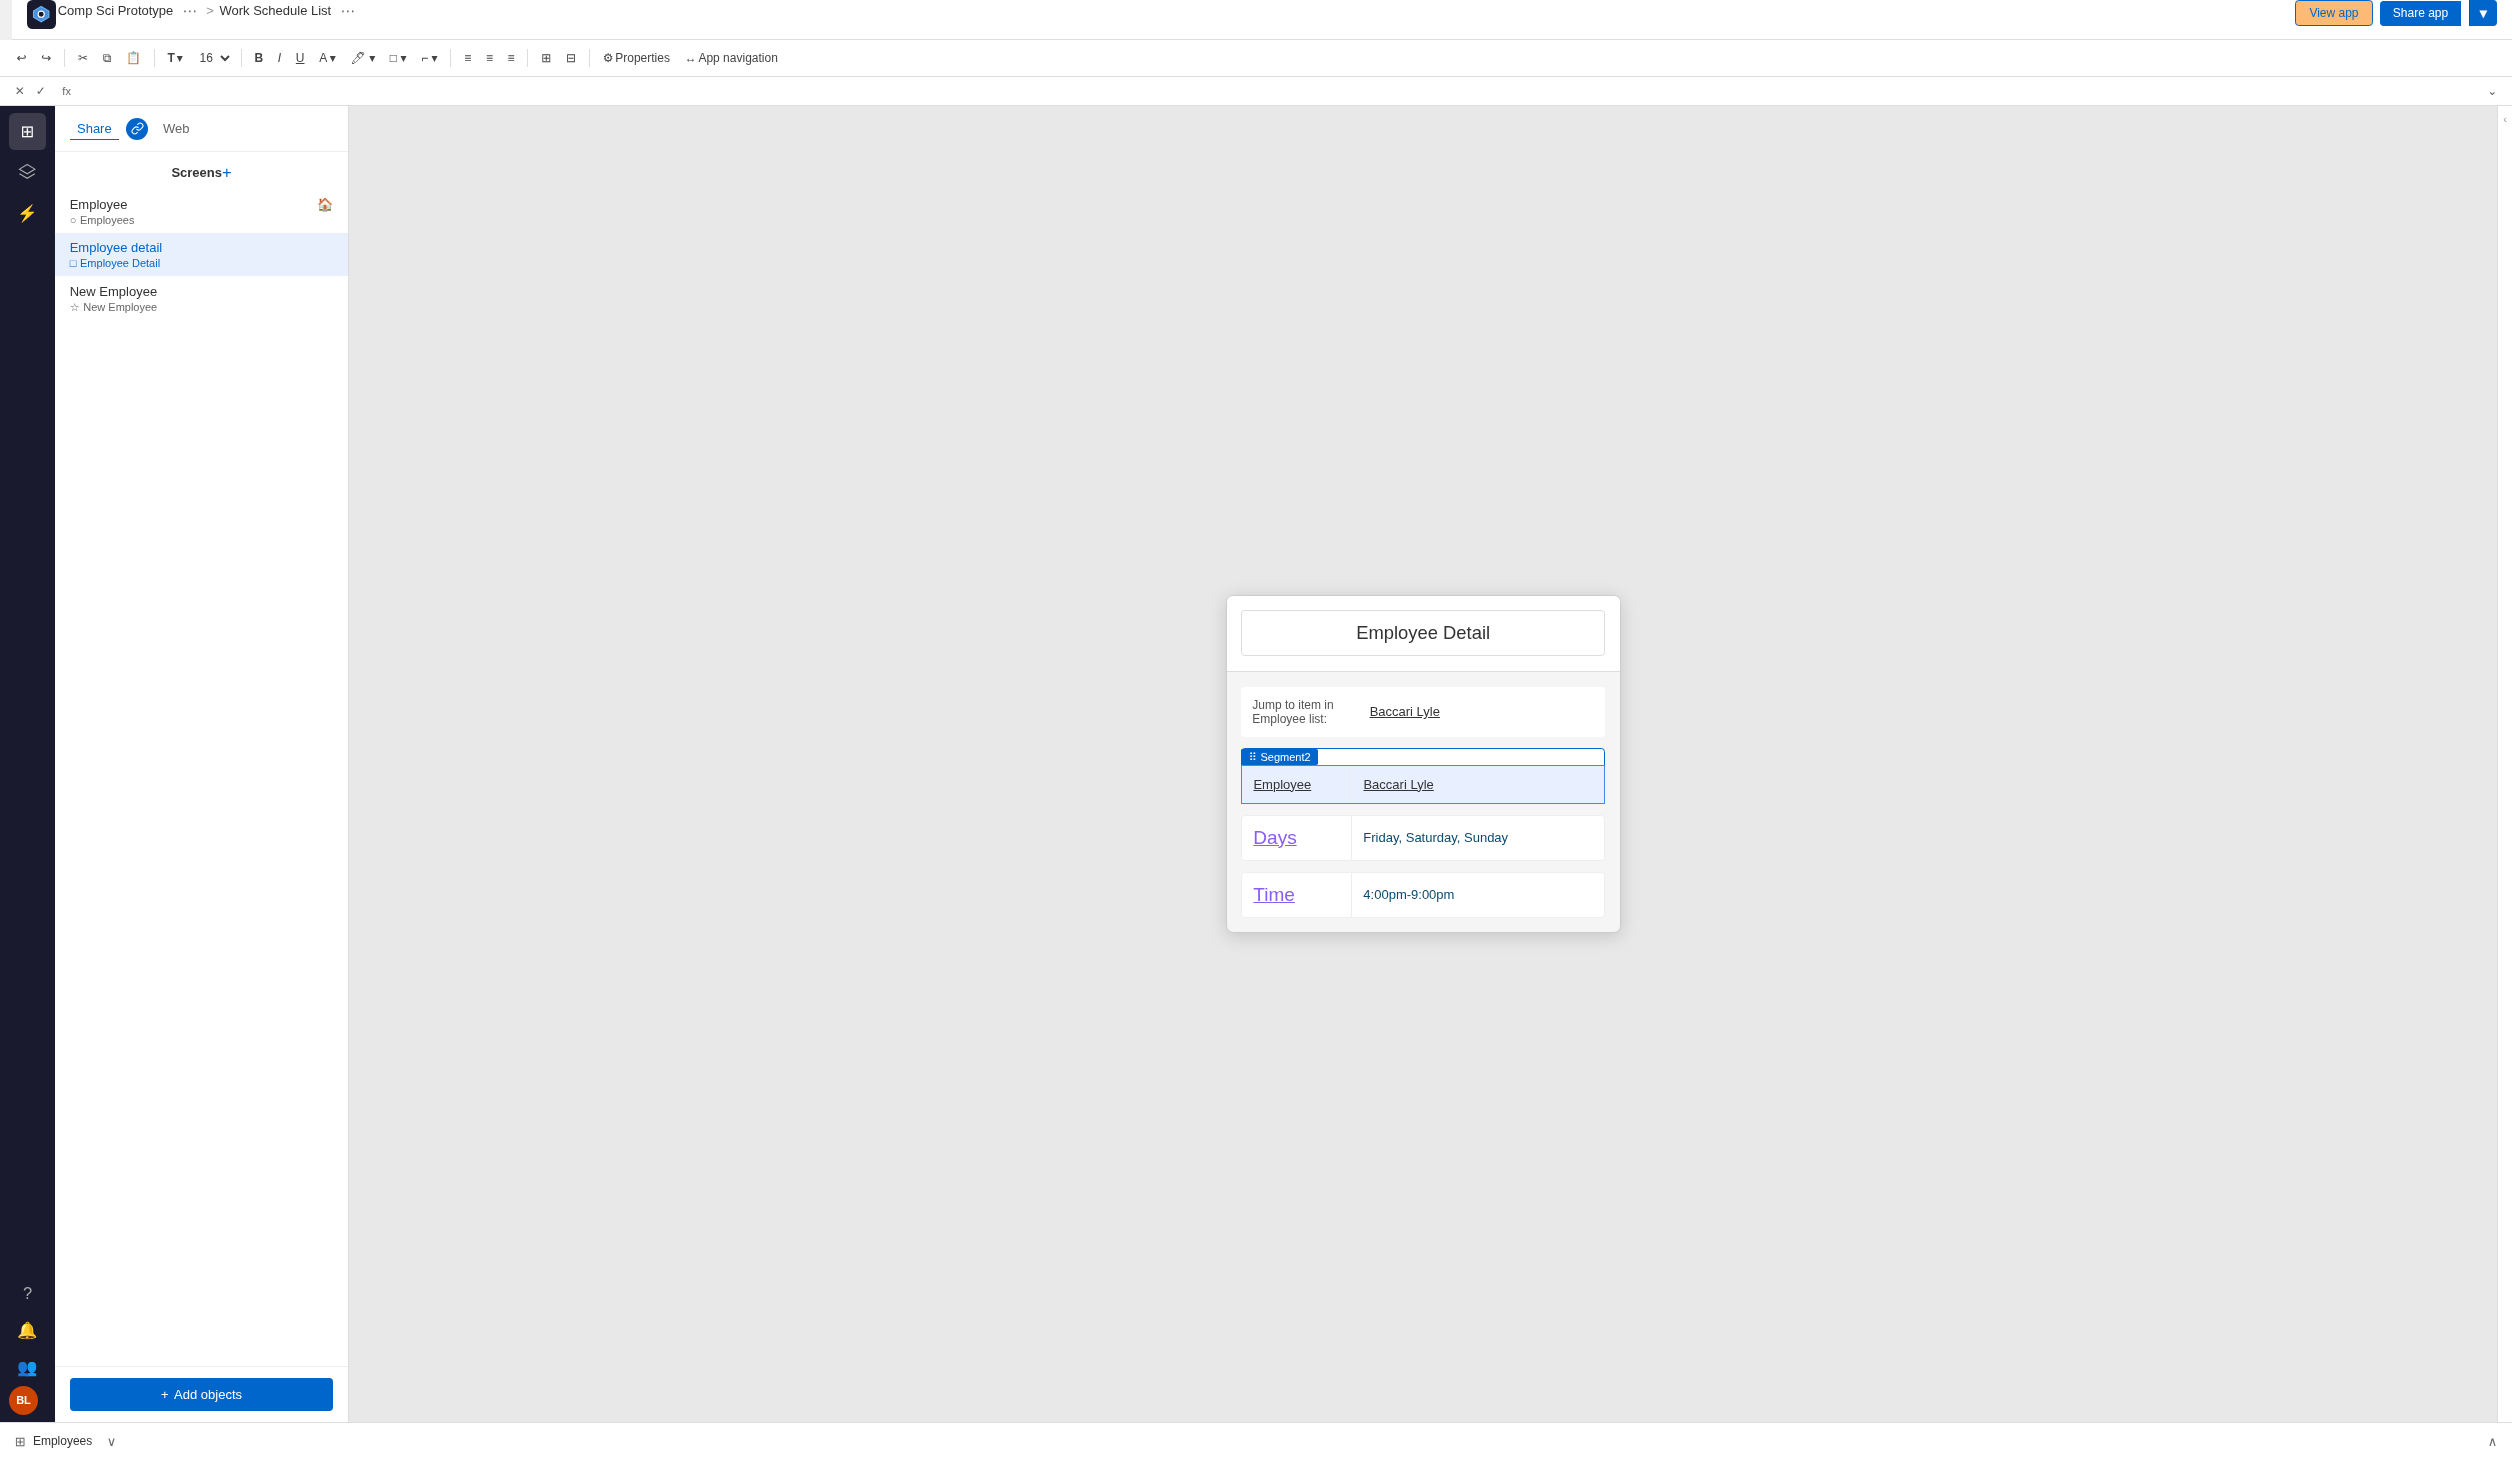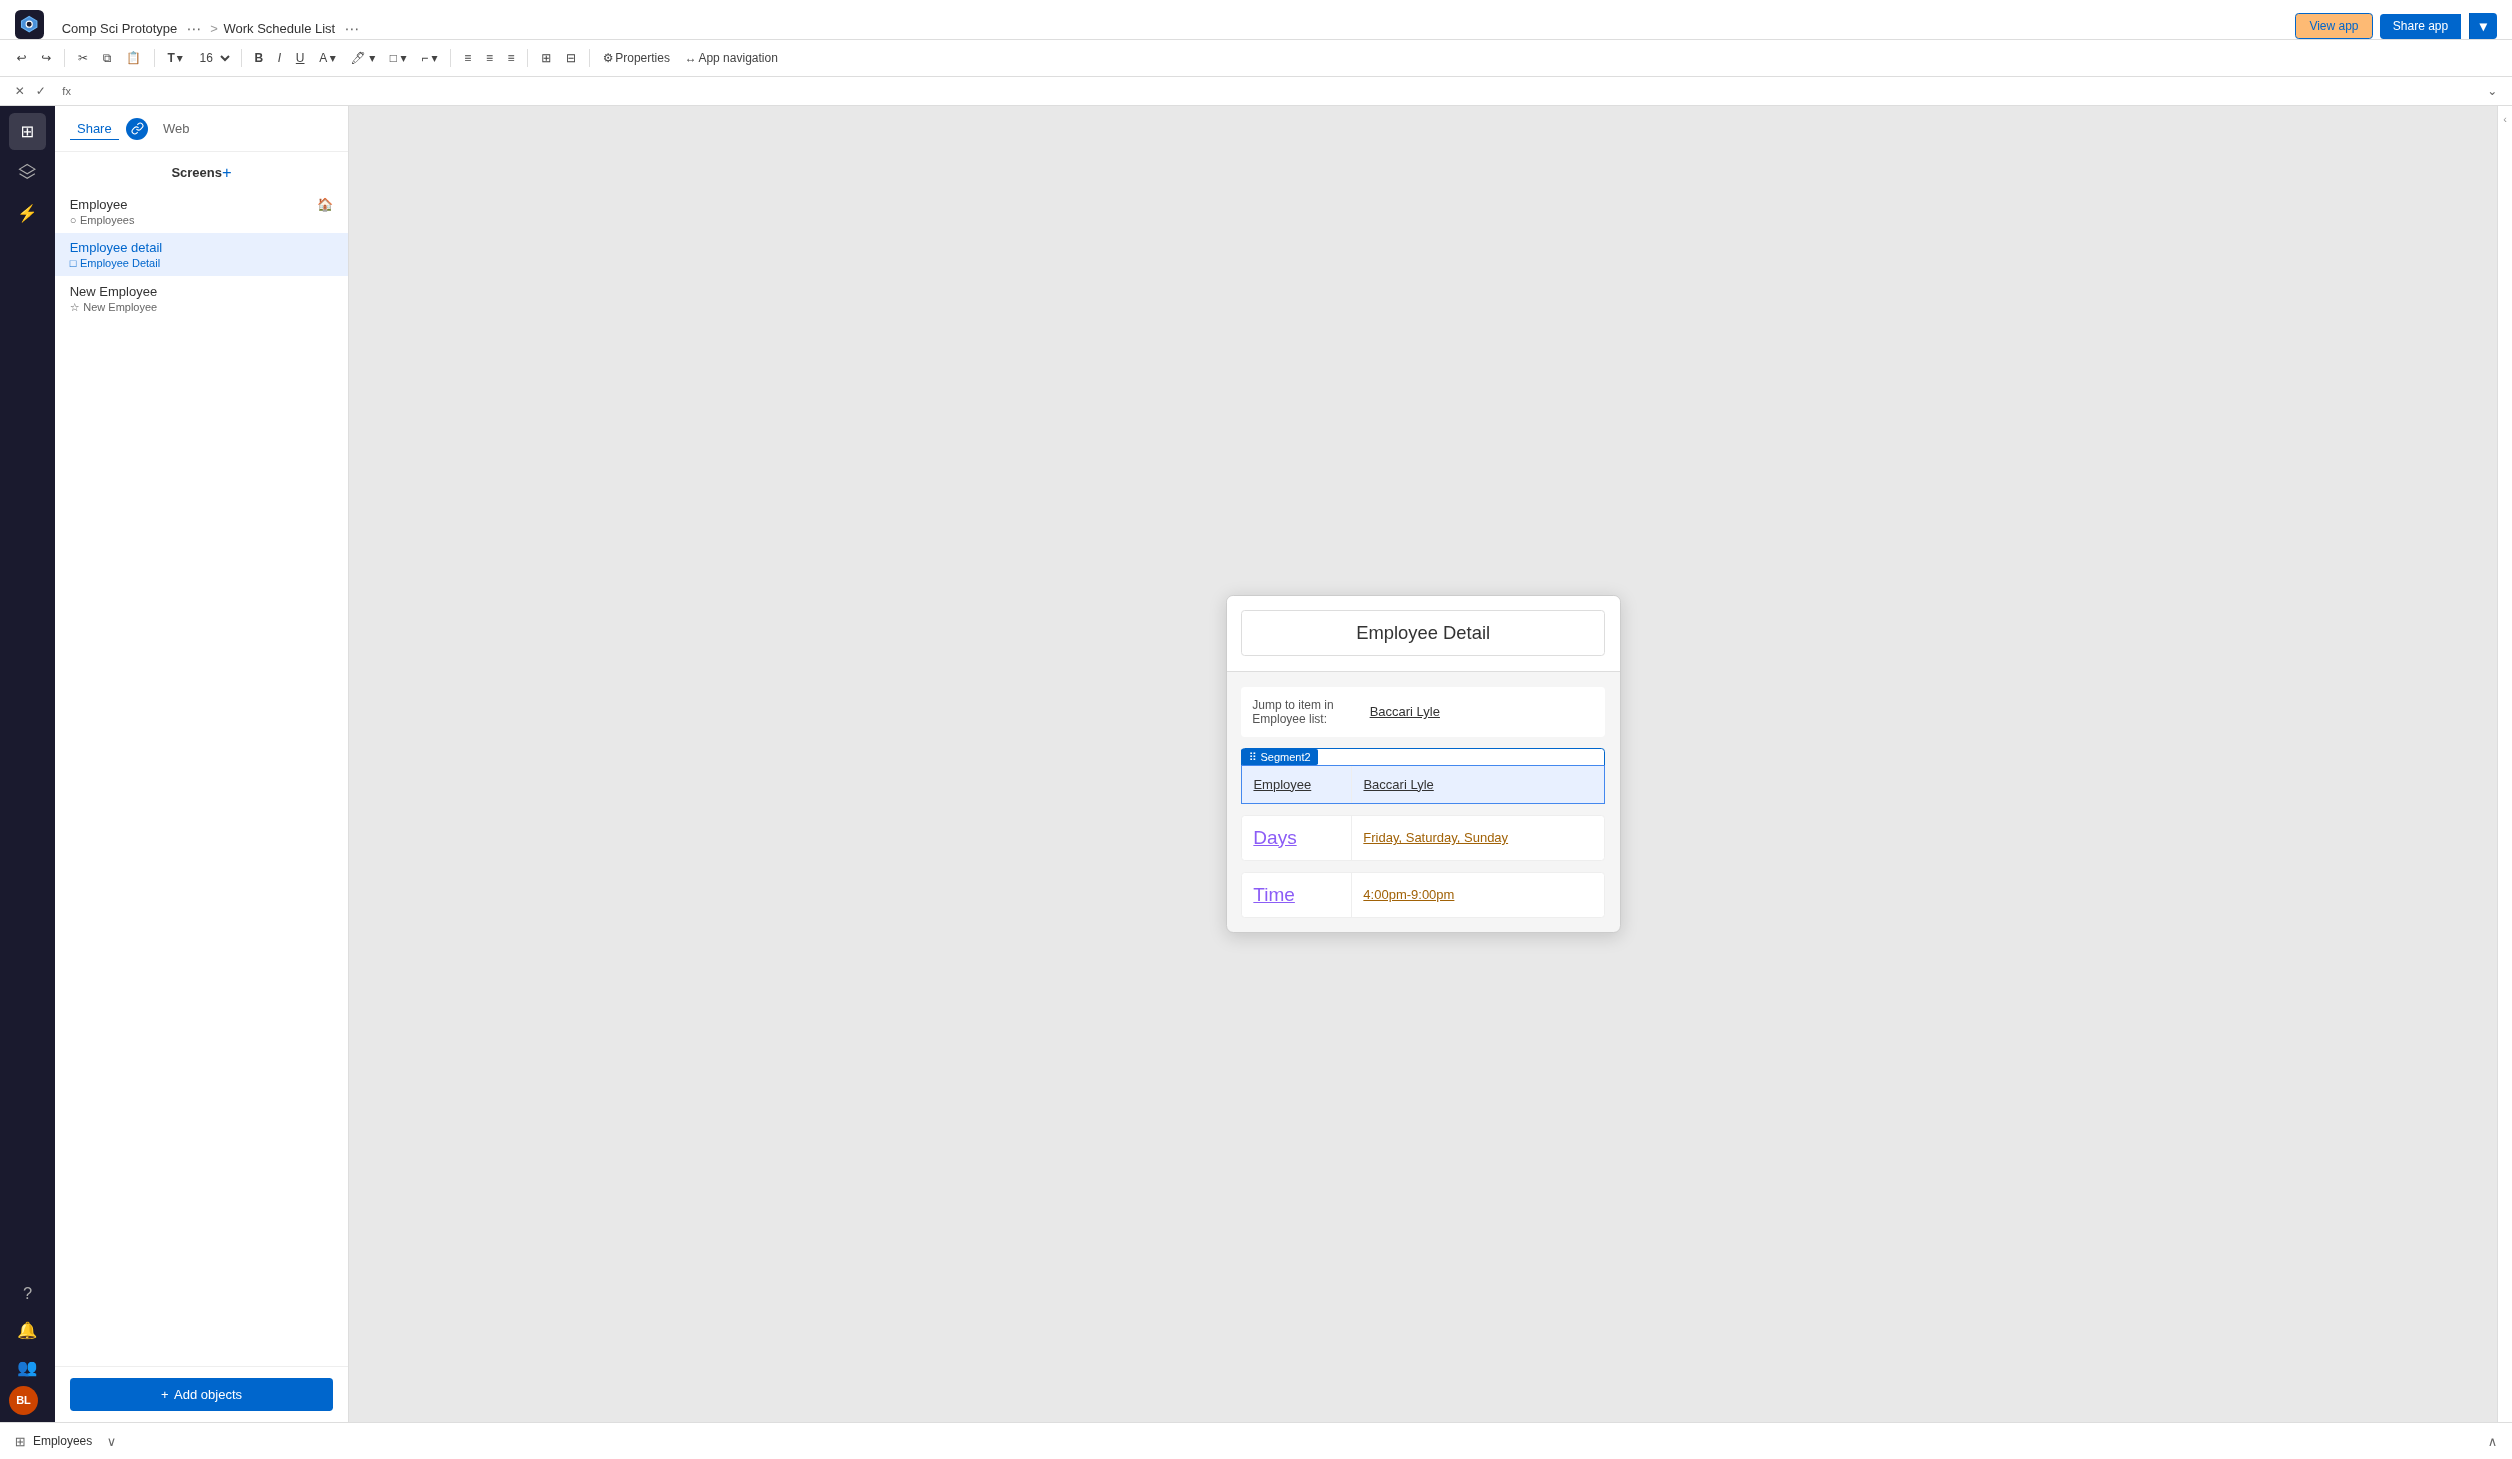--- a/index.html
+++ b/index.html
@@ -1,21 +1,21 @@
 <!DOCTYPE html>
 <html style="font-size:14.7px"><head>
   <meta charset="utf-8">
   <style>
     * { box-sizing: border-box; margin: 0; padding: 0; }
     body { font-family: -apple-system, BlinkMacSystemFont, 'Segoe UI', sans-serif; background: #f0f0f0; display: flex; flex-direction: column; height: 100vh; overflow: hidden; font-size: 13px; }
 
     
     .top-bar {
-      display: flex; align-items: flex-end; background: #fff; border-bottom: 0.9px solid #ddd;
-      padding: 0 14.7px; height: 40px; gap: 18px; flex-shrink: 0;
+      display: flex; align-items: flex-start; background: #fff; border-bottom: 0.9px solid #ddd;
+      padding: 0 14.7px; height: 40px; gap: 2px; flex-shrink: 0; margin-left: 12px;
     }
     .app-logo { width: 29px; height: 29px; background: #1a1a2e; border-radius: 5.5px; display: flex; align-items: center; justify-content: center; }
     .app-logo svg { width: 18.4px; height: 18.4px; }
     .breadcrumb { display: flex; align-items: center; gap: 5.5px; font-size: 13px; color: #333; }
     .breadcrumb .sep { color: #999; }
     .breadcrumb .project { font-weight: 500; }
     .breadcrumb .page { font-weight: 500; }
     .dots-btn { background: none; border: none; cursor: pointer; color: #666; padding: 1.8px 3.7px; font-size: 14.7px; }
     .top-bar-right { margin-left: auto; display: flex; align-items: center; gap: 7.3px; }
     .share-btn { background: #0066cc; color: #fff; border: none; border-radius: 3.7px 0 0 3.7px; padding: 5.5px 13px; cursor: pointer; font-size: 12px; font-weight: 500; }
@@ -84,21 +84,21 @@
 
     .segment-container { border: 1.8px solid #0066cc; border-radius: 3.7px; background: #fff; }
     .segment-label { background: #0066cc; color: #fff; font-size: 11px; padding: 1.8px 7.3px; display: inline-flex; align-items: center; gap: 3.7px; border-radius: 1.8px; margin: -0.9px 0 0 -0.9px; }
     .segment-row { display: flex; align-items: center; border-bottom: 0.9px solid #eee; }
     .segment-row:last-child { border-bottom: none; }
     .field-label { font-size: 13px; font-weight: 500; color: #333; padding: 11px; min-width: 110px; border-right: 0.9px solid #eee; text-decoration: underline; cursor: pointer; }
     .field-value { flex: 1; font-size: 13px; color: #333; padding: 11px; text-decoration: underline; cursor: pointer; }
 
     .record-row { display: flex; align-items: center; background: #fff; border-radius: 3.7px; border: 0.9px solid #eee; }
     .record-label { font-size: 19px; font-weight: 400; color: #8b5cf6; padding: 11px; min-width: 110px; border-right: 0.9px solid #eee; text-decoration: underline; }
-    .record-value { flex: 1; font-size: 13px; color: #a16207; padding: 11px; text-decoration: underline; }
+    .record-value { flex: 1; font-size: 13px; color: #0c4a6e; padding: 11px; }
 
     
     .bottom-bar { height: 37px; background: #fff; border-top: 0.9px solid #ddd; display: flex; align-items: center; padding: 0 14.7px; gap: 7.3px; flex-shrink: 0; }
     .bottom-table-icon { color: #666; font-size: 13px; }
     .bottom-table-name { font-size: 12px; color: #333; font-weight: 500; }
     .bottom-chevron { margin-left: 7.3px; color: #666; cursor: pointer; background: none; border: none; font-size: 13px; }
     .bottom-expand { margin-left: auto; color: #666; cursor: pointer; background: none; border: none; font-size: 13px; }
 
     
     .right-collapse { width: 14.7px; background: #fff; border-left: 0.9px solid #ddd; display: flex; align-items: flex-start; justify-content: center; padding-top: 7.3px; flex-shrink: 0; }

